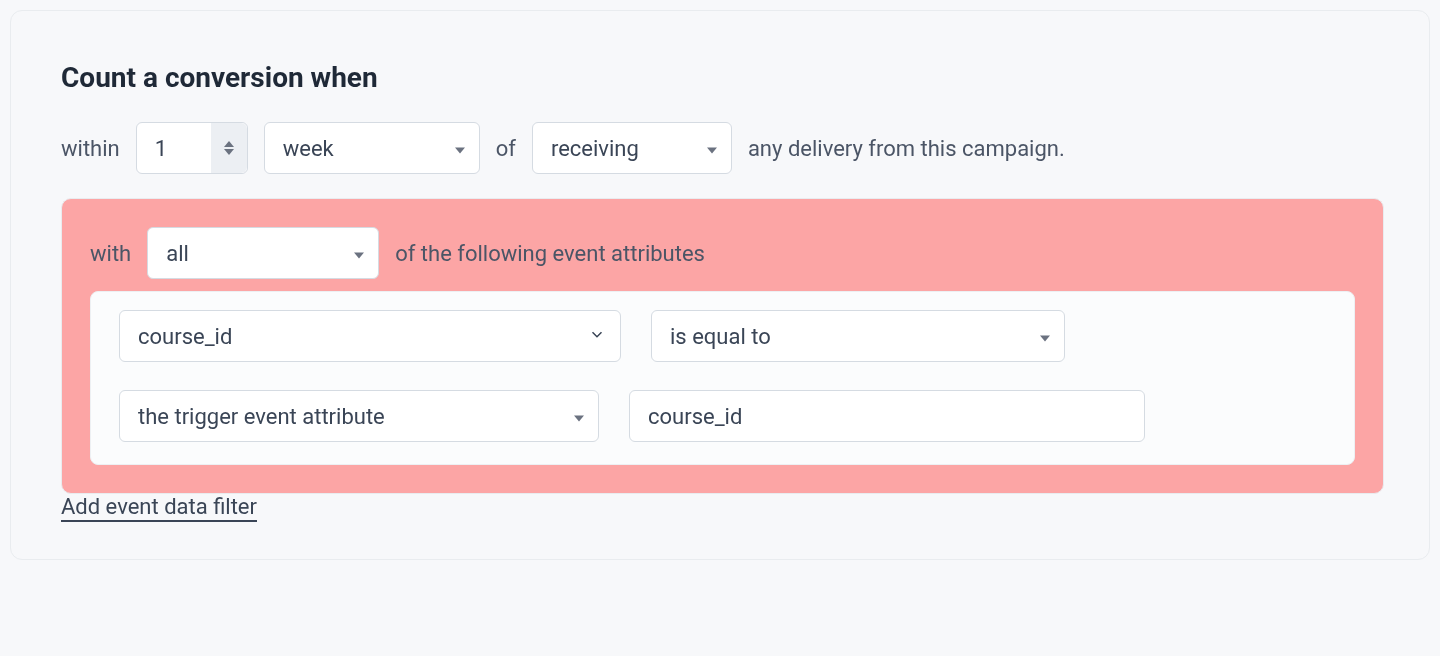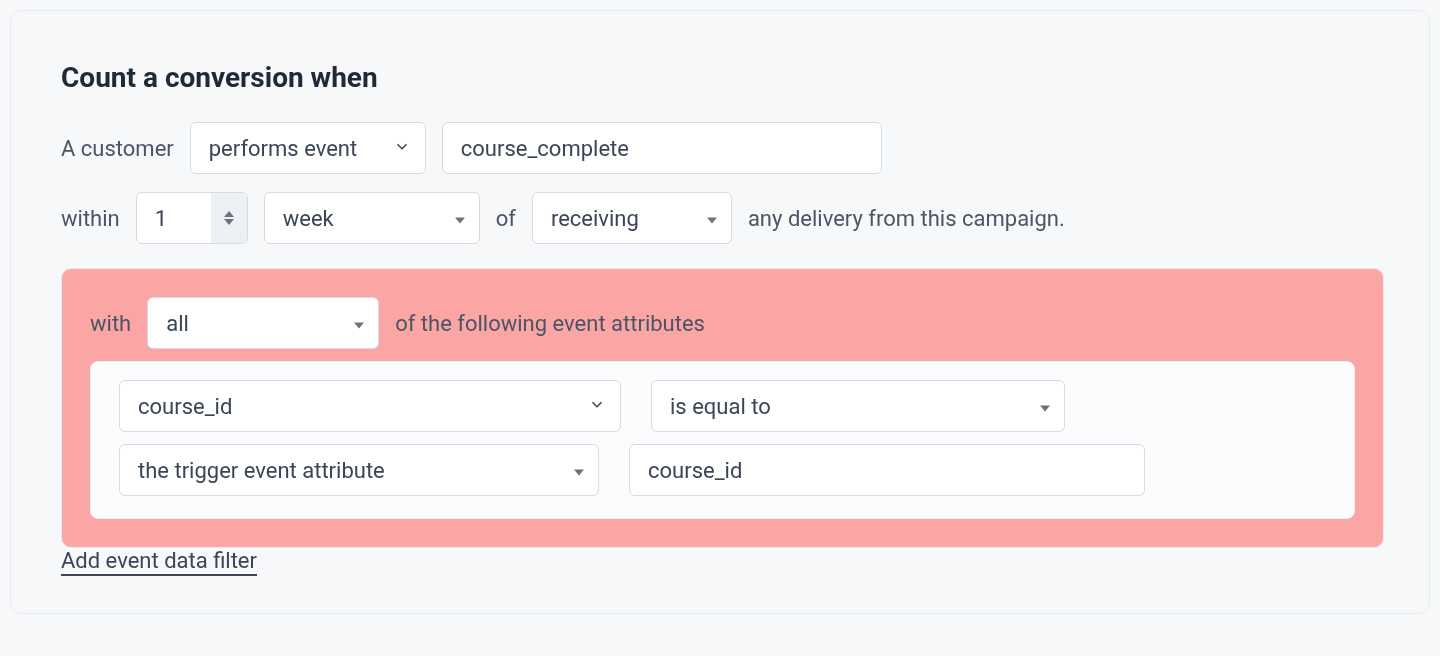--- a/index.html
+++ b/index.html
@@ -108,21 +108,21 @@
       border-radius: 8px;
       padding: 18px 28px 22px 28px;
       margin-top: 12px;
     }
     .attr-row {
       display: flex;
       flex-wrap: wrap;
       gap: 30px;
     }
     .attr-row + .attr-row {
-      margin-top: 12px;
+      margin-top: 28px;
     }
     .link {
       display: inline-block;
       font-size: 22px;
       color: #3a4556;
       text-decoration: underline;
       text-underline-offset: 6px;
       cursor: pointer;
     }
     
@@ -137,36 +137,20 @@
     .w-course-val { width: 516px; }
   </style>
 </head>
 <body>
 
 <div class="panel">
 
   <div class="heading">Count a conversion when</div>
 
   
-  <div class="row">
-    <span class="label-text">A customer</span>
-
-    <div class="select-field w-event-select">
-      <span>performs event</span>
-      <span class="caret caret-chevron">
-        <svg viewBox="0 0 24 24">
-            <polyline points="6 9 12 15 18 9"></polyline>
-          </svg>
-      </span>
-    </div>
-
-    <div class="text-field w-event-name">
-      <span>course_complete</span>
-    </div>
-  </div>
 
   
   <div class="row">
     <span class="label-text">within</span>
 
     <div class="number-field">
       <span>1</span>
       <div class="stepper">
         <svg viewBox="0 0 10 6">
             <path d="M0 6 L5 0 L10 6 Z"></path>

